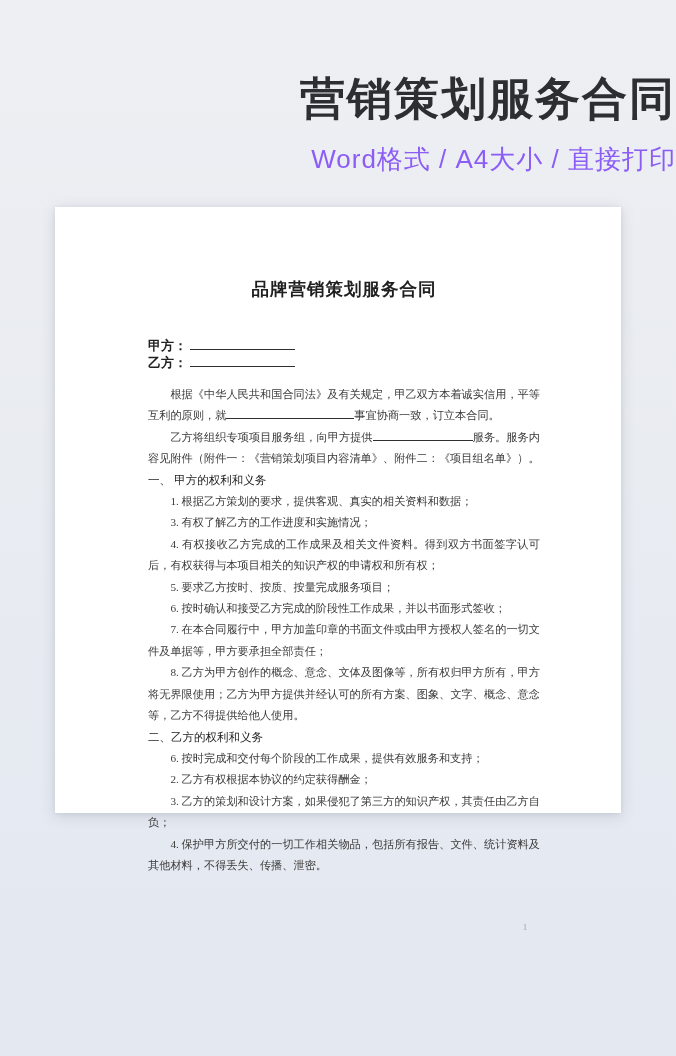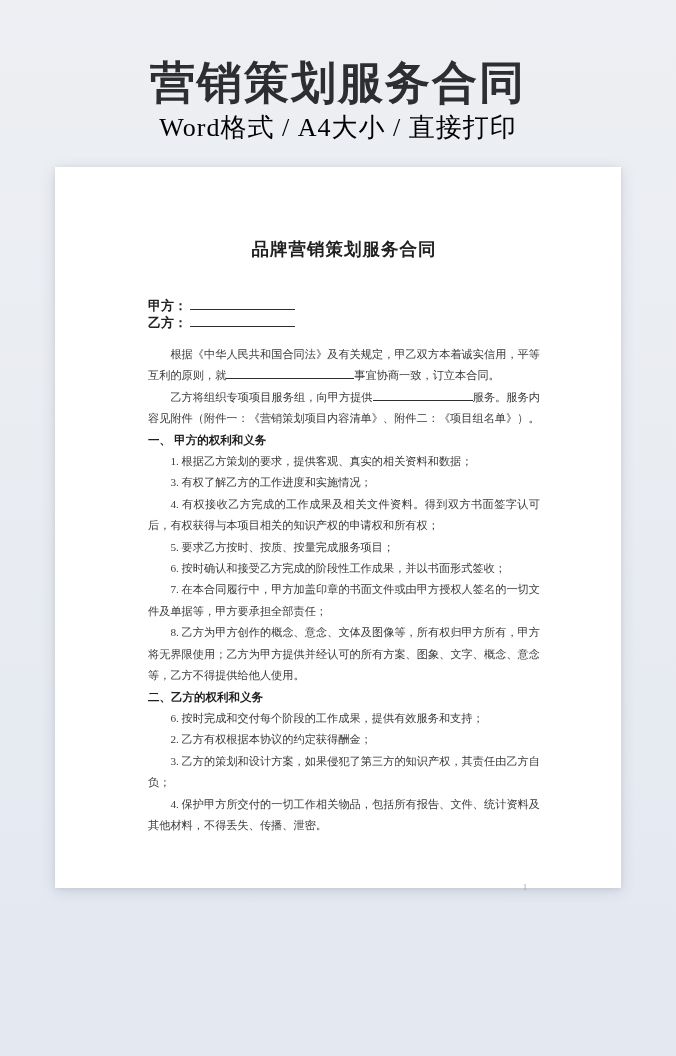--- a/index.html
+++ b/index.html
@@ -4,41 +4,41 @@
 <style>
   * { margin: 0; padding: 0; box-sizing: border-box; }
   html, body { width: 676px; height: 1056px; }
   body {
     font-family: "Liberation Sans", "DejaVu Sans", sans-serif;
     background: linear-gradient(180deg, #edeff3 0%, #e9ecf1 45%, #e3e8f1 100%);
     overflow: hidden;
   }
 
   
-  .banner { text-align: center; padding-top: 56px; font-family: Liberation Serif, serif; }
+  .banner { text-align: right; padding-top: 72px; }
   .banner-title {
     font-size: 45px;
     font-weight: 800;
     color: #2c2e31;
     letter-spacing: 2px;
     line-height: 1.2;
   }
   .banner-subtitle {
-    margin-top: 0;
+    margin-top: 16px;
     font-size: 26px;
-    color: #000000;
+    color: #8b5cf6;
     letter-spacing: 1px;
   }
 
   
   .page {
     position: relative;
     width: 566px;
-    height: 721px;
-    margin: 22px auto 0;
+    height: 606px;
+    margin: 30px auto 0;
     background: #ffffff;
     box-shadow: 0 3px 14px rgba(70, 80, 110, 0.16), 0 1px 4px rgba(70, 80, 110, 0.10);
   }
   .doc {
     padding: 70px 81px 0 93px;
     font-family: "Liberation Serif", "DejaVu Serif", serif;
     font-size: 11.2px;
     color: #3a3a3a;
     line-height: 21.4px;
     text-align: justify;
@@ -73,21 +73,21 @@
   .blank-inline {
     display: inline-block;
     height: 11px;
     border-bottom: 1px solid #2f2f2f;
     vertical-align: baseline;
   }
   .blank-w128 { width: 128px; }
   .blank-w100 { width: 100px; }
   .sec-heading {
     font-family: "Liberation Sans", "DejaVu Sans", sans-serif;
-    font-weight: bold;
+    font-weight: normal;
     font-size: 11.5px;
     color: #1e1e1e;
     text-indent: 0;
     text-align: left;
   }
   .page-number {
     position: absolute;
     top: 716px;
     left: 468px;
     font-family: "Liberation Serif", "DejaVu Serif", serif;

